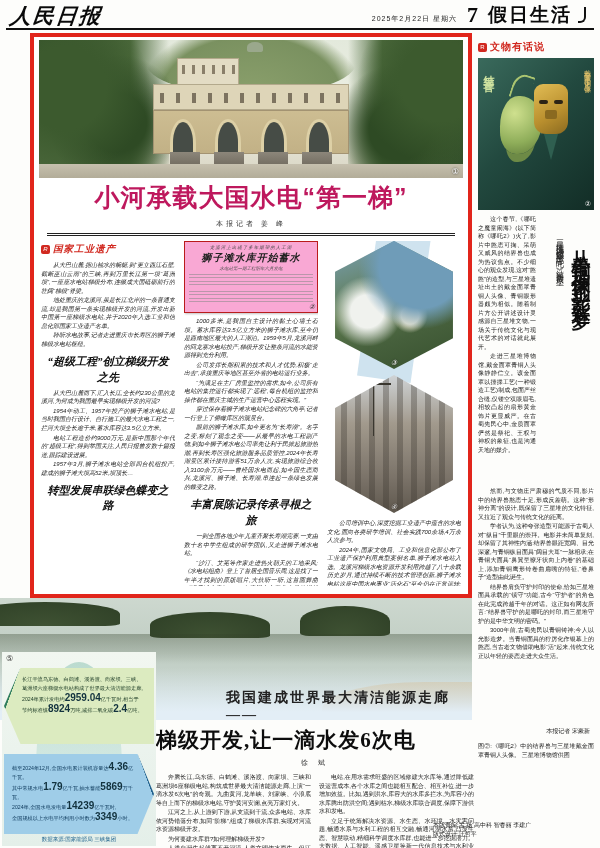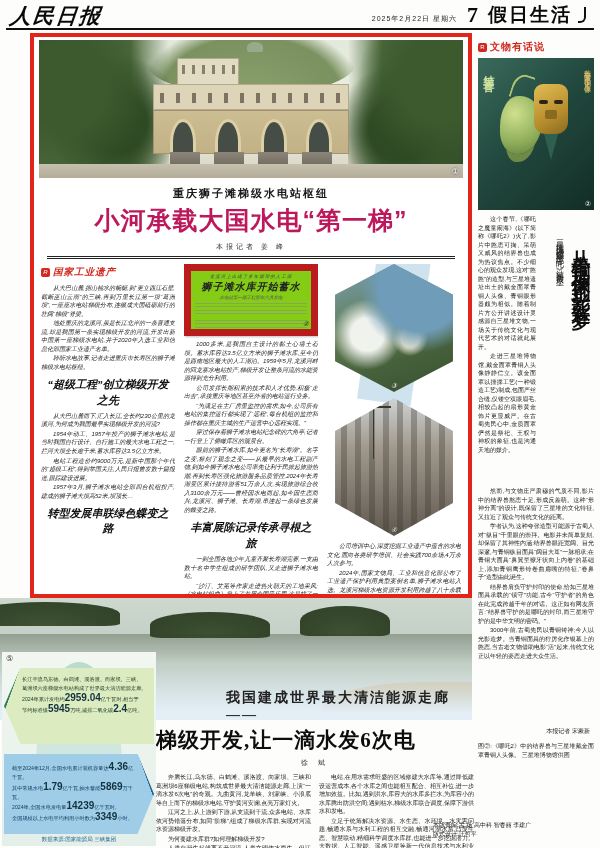--- a/index.html
+++ b/index.html
@@ -44,21 +44,21 @@
 
   .cols { display:flex; gap:9px; height:345px; overflow:hidden; padding:0 2px;font-style:italic; }
   .col { flex:1 1 0; overflow:hidden; }
   .col p, .b-col p, .side-top-text p, .side-bottom p { font-size:6px; line-height:1.42; color:#1c1c1c; text-align:justify; text-indent:2em; margin-bottom:1px; }
   .subhead { font-size:11px; font-weight:bold; color:#111; text-align:center; margin:6px 4px 4px; line-height:1.4; font-family:"Liberation Serif", serif; }
   .badge { display:flex; align-items:center; gap:3px; margin:2px 0 5px; }
   .badge-icon { width:9px; height:9px; background:#d12920; color:#fff; font-size:6px; line-height:9px; text-align:center; border-radius:2px; flex:none; }
   .badge-text { color:#d12920; font-weight:bold; font-size:9.5px; letter-spacing:1px; }
 
   
-  .clipping { position:relative; width:100%; height:72px; background:#84cc16; border:7px solid #b91c1c; box-shadow:1px 1px 2px rgba(0,0,0,.25); margin-bottom:4px; padding:3px 4px; overflow:hidden; }
+  .clipping { position:relative; width:100%; height:72px; background:#f9a8d4; border:1px solid #b91c1c; box-shadow:1px 1px 2px rgba(0,0,0,.25); margin-bottom:4px; padding:3px 4px; overflow:hidden; }
   .clip-kicker { font-size:4.5px; color:#444; text-align:center; letter-spacing:1px; }
   .clip-headline { font-size:10px; font-weight:bold; color:#222; text-align:center; letter-spacing:1px; margin:1px 0; font-family:"Liberation Serif", serif; }
   .clip-sub { font-size:4.5px; color:#555; text-align:center; }
   .clip-texture { margin-top:3px; height:30px; background:repeating-linear-gradient(#888 0 0.8px, transparent 0.8px 3.4px); opacity:.55; }
   .clip-marker { position:absolute; right:2px; bottom:1px; font-size:7px; color:#333; }
 
   
   .hex-wrap { position:relative; margin-bottom:6px; }
   .hex-ribbon { position:absolute; left:30%; top:-8px; width:40%; height:115%; background:#cfe3ef; transform:rotate(8deg); }
   .hex { position:relative; width:100%; clip-path:polygon(50% 0, 94% 24%, 94% 76%, 50% 100%, 6% 76%, 6% 24%); }
@@ -166,21 +166,20 @@
       <div class="mp-gates">
         <div class="mp-gate"></div>
           <div class="mp-gate"></div>
           <div class="mp-gate"></div>
           <div class="mp-gate"></div>
       </div>
       <div class="mp-water"></div>
       <span class="photo-marker">①</span>
     </div>
 
-    <div class="kicker">重庆狮子滩梯级水电站枢纽</div>
     <h1 class="headline">小河承载大国水电“第一梯”</h1>
     <div class="byline">本报记者 姜 峰</div>
     <div class="head-rule"></div>
 
     <div class="cols">
       <div class="col">
         <div class="badge">
           <span class="badge-icon">R</span>
           <span class="badge-text">国家工业遗产</span>
         </div>
@@ -306,21 +305,21 @@
     </div>
   </section>
 
   <aside class="infographic">
     <span class="info-marker">⑤</span>
     <div class="drop"></div>
     <div class="arrow arrow-green">
         <div class="info-line"><span>长江干流乌东德、白鹤滩、溪洛渡、向家坝、三峡、</span></div>
         <div class="info-line"><span>葛洲坝六座梯级水电站构成了世界最大清洁能源走廊。</span></div>
         <div class="info-line"><span>2024年累计发电约</span><span class="big-num">2959.04</span><span>亿千瓦时,相当于</span></div>
-        <div class="info-line"><span>节约标准煤</span><span class="big-num">5945</span><span>万吨,减排二氧化碳</span><span class="big-num">2.4</span><span>亿吨。</span></div>
+        <div class="info-line"><span>节约标准煤</span><span class="big-num">8924</span><span>万吨,减排二氧化碳</span><span class="big-num">2.4</span><span>亿吨。</span></div>
       </div>
     <div class="arrow arrow-blue">
         <div class="info-line"><span>截至2024年12月,全国水电累计装机容量达</span><span class="big-num">4.36</span><span>亿千瓦,</span></div>
         <div class="info-line"><span>其中常规水电</span><span class="big-num">1.79</span><span>亿千瓦,抽水蓄能</span><span class="big-num">5869</span><span>万千瓦。</span></div>
         <div class="info-line"><span>2024年,全国水电发电量</span><span class="big-num">14239</span><span>亿千瓦时,</span></div>
         <div class="info-line"><span>全国规模以上水电平均利用小时数为</span><span class="big-num">3349</span><span>小时。</span></div>
       </div>
     <div class="info-source">数据来源:国家能源局 三峡集团</div>
   </aside>
 

